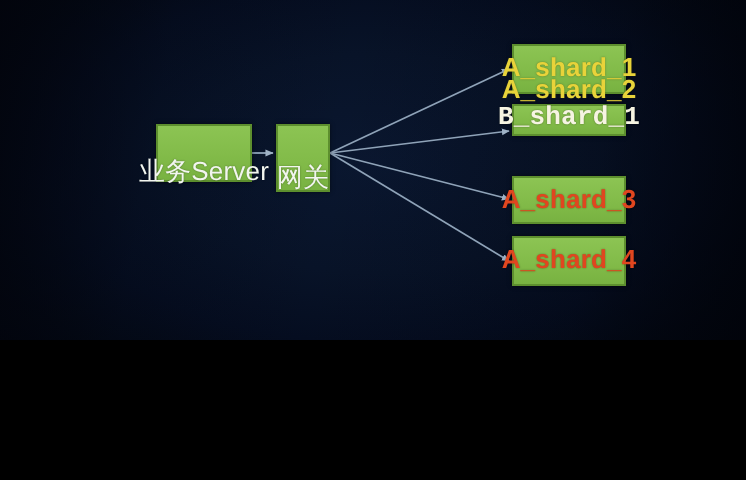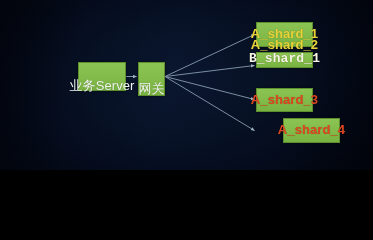--- a/index.html
+++ b/index.html
@@ -66,21 +66,21 @@
   .lbl-yellow { color: #e8d33a; font-weight: bold; text-shadow: 0 0 1px rgba(60,60,0,0.5); }
   .lbl-cream  { color: #f6f4e2; font-weight: bold; text-shadow: 0 0 1px rgba(0,0,0,0.4); font-family: Liberation Mono, monospace; }
   .lbl-red    { color: #e0461f; font-weight: bold; text-shadow: 0 0 1px rgba(0,0,0,0.35); }
 
   
   #node-service { left: 78px;  top: 62px;  width: 48px; height: 29px; }
   #node-gateway { left: 138px; top: 62px;  width: 27px; height: 34px; }
   #node-shard-1 { left: 256px; top: 22px;  width: 57px; height: 25px; }
   #node-shard-2 { left: 256px; top: 52px;  width: 57px; height: 16px; justify-content: flex-end; }
   #node-shard-3 { left: 256px; top: 88px;  width: 57px; height: 24px; }
-  #node-shard-4 { left: 256px; top: 118px; width: 57px; height: 25px; margin-left: 27px; }
+  #node-shard-4 { left: 256px; top: 118px; width: 57px; height: 25px; }
 </style>
 </head>
 <body>
 
 <div id="stage">
 
   <div id="bg-base"></div>
   <div id="bg-tint"></div>
 
   <svg id="edges" viewBox="0 0 373 170">

